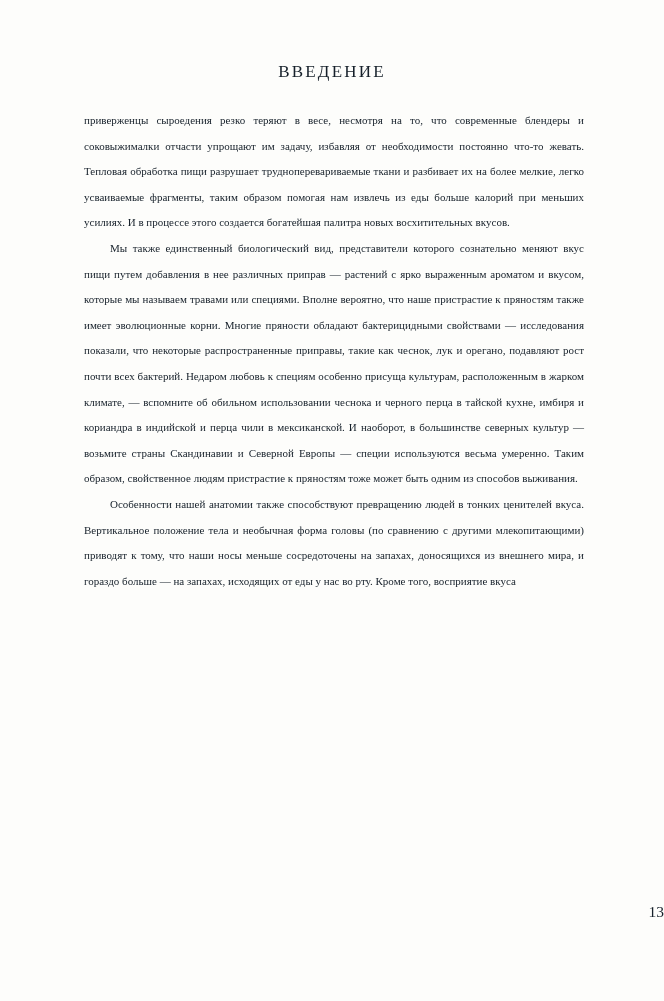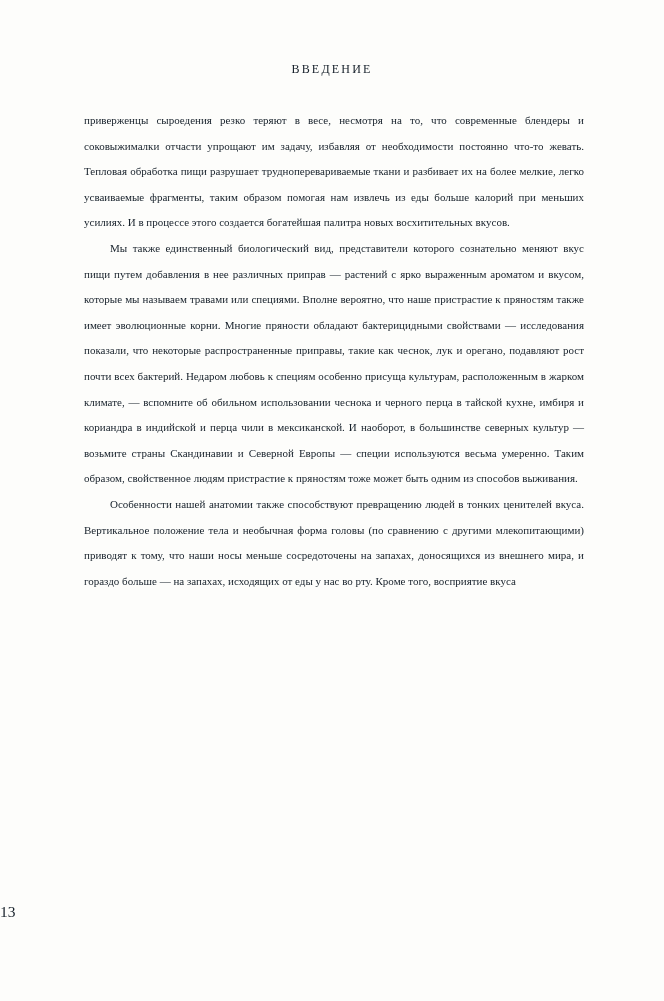--- a/index.html
+++ b/index.html
@@ -21,21 +21,21 @@
     background: #fdfdfb;
     box-sizing: border-box;
   }
   .running-head {
     position: absolute;
     top: 62px;
     left: 0;
     width: 664px;
     text-align: center;
     font-family: "Liberation Serif", serif;
-    font-size: 12px;
+    font-size: 17px;
     letter-spacing: 2.2px;
     color: #16202a;
     text-transform: uppercase;
   }
   .textblock {
     position: absolute;
     top: 108px;
     left: 84px;
     width: 500px;
   }
@@ -49,21 +49,21 @@
     hyphens: manual;
   }
   .para.indent {
     text-indent: 26px;
   }
   .folio {
     position: absolute;
     top: 903px;
     left: 0;
     width: 664px;
-    text-align: left;
+    text-align: right;
     font-size: 15.5px;
     color: #16202a;
   }
 </style>
 </head>
 <body>
 
 <div class="page">
 
   <div class="running-head">ВВЕДЕНИЕ</div>

